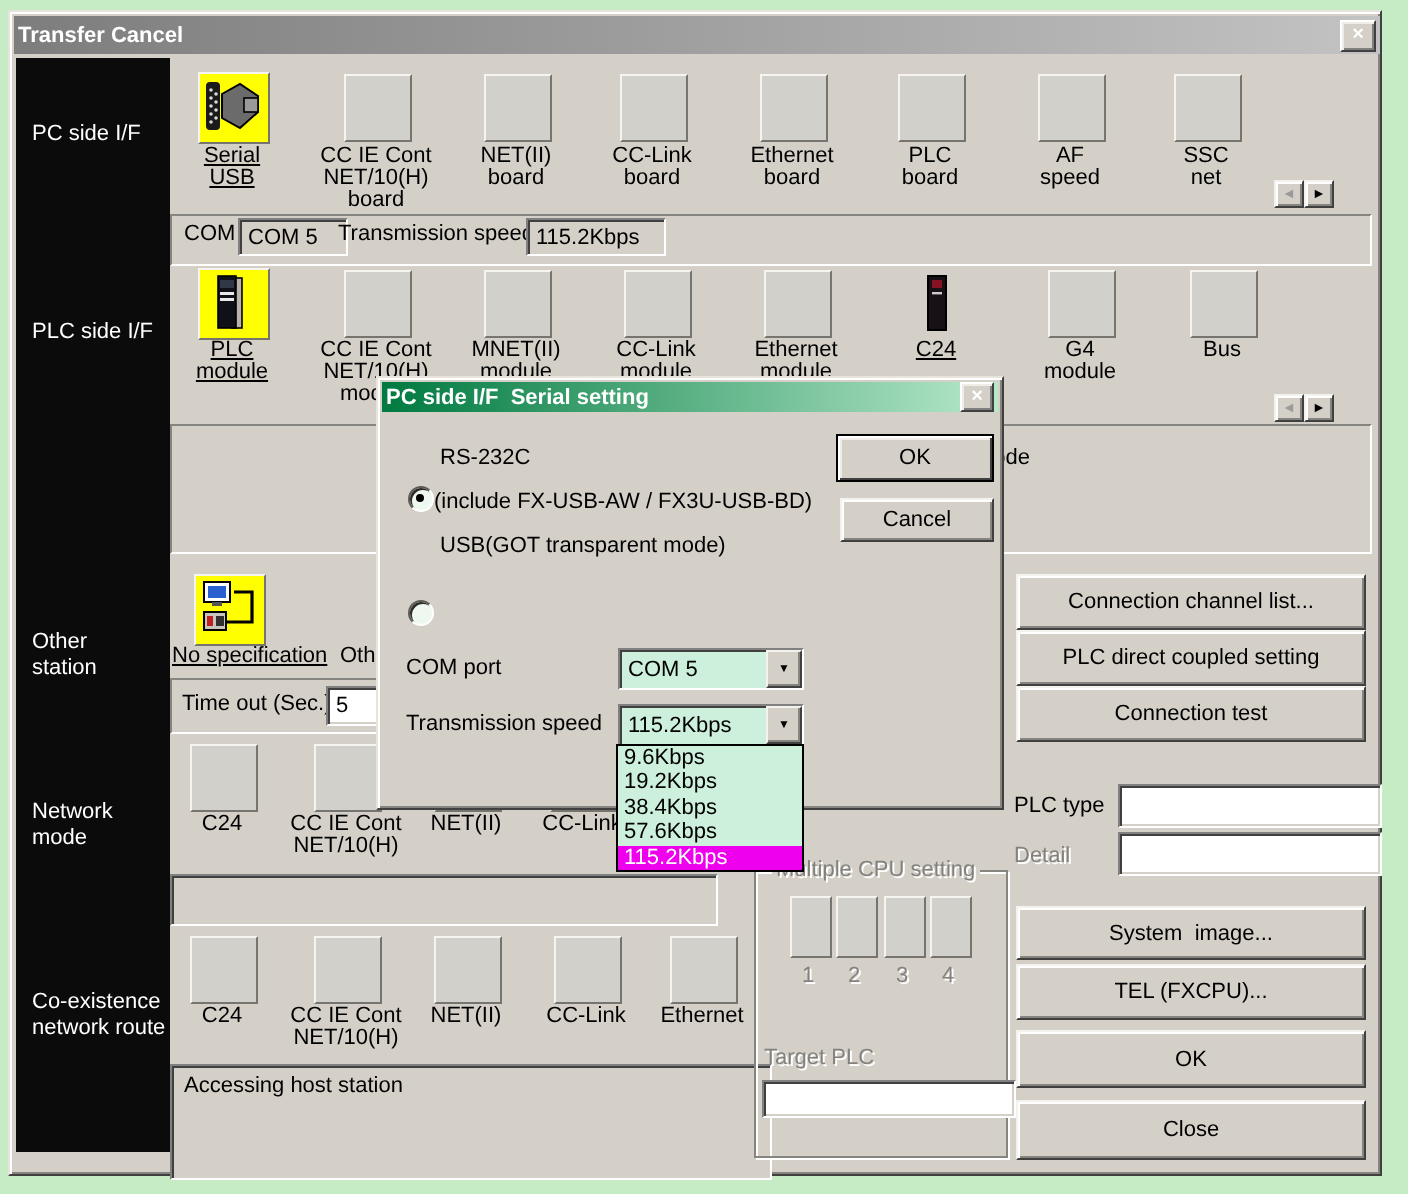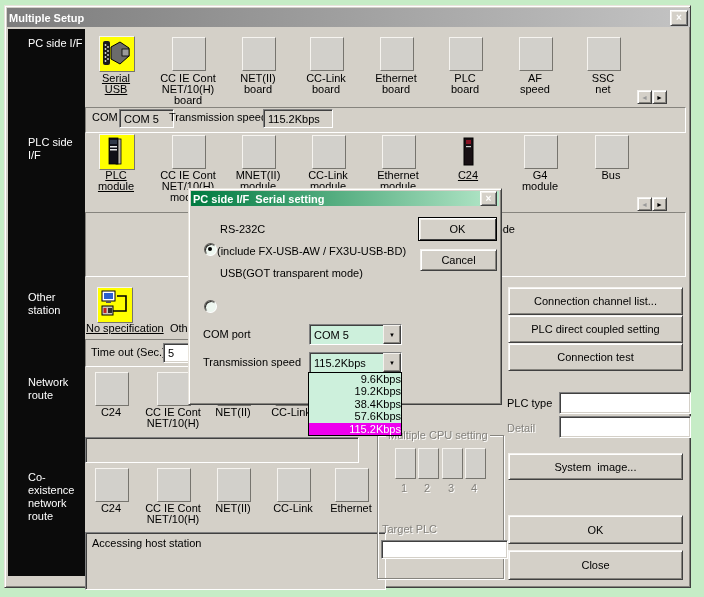--- a/index.html
+++ b/index.html
@@ -20,21 +20,21 @@
   .raised{background:#d4d0c8;border:1px solid;border-color:#f4f2ee #404040 #404040 #f4f2ee;
     box-shadow:inset 1px 1px 0 #fff, inset -1px -1px 0 #86847e;}
   .sunken{background:#fff;border:1px solid;border-color:#808080 #fff #fff #808080;
     box-shadow:inset 1px 1px 0 #404040, inset -1px -1px 0 #d4d0c8;}
   .sunken.gray{background:#d4d0c8;}
   .etched{border:1px solid #86847e;box-shadow:1px 1px 0 #fff, inset 1px 1px 0 #fff;}
   .btn{display:flex;align-items:center;justify-content:center;text-align:center;cursor:default;white-space:pre;}
   .default-btn{border:1px solid #000;box-shadow:inset 1px 1px 0 #fff, inset -1px -1px 0 #404040, inset 2px 2px 0 #f0ede8;}
   
   .sidebar{background:#0b0b0b;}
-  .side-label{position:absolute;left:20px;color:#fff;white-space:pre-line;line-height:13px;}
+  .side-label{position:absolute;left:8px;color:#fff;white-space:pre-line;line-height:13px;margin-top:24px;}
   
   .tile{position:absolute;width:32px;height:32px;background:#d2d0cb;border:1px solid;
     border-color:#f6f4f0 #76746e #76746e #f6f4f0;cursor:default;}
   .tile.sel{width:34px;height:34px;background:#ffff00;}
   .tile.bare{background:transparent;border-color:transparent;}
   .tile svg{display:block;margin:1px auto;}
   .ilabel{position:absolute;width:90px;text-align:center;white-space:pre-line;line-height:11px;cursor:default;}
   .u{text-decoration:underline;}
   .scrollpair{display:flex;}
   .sbtn{width:13px;height:12px;font-size:7px;display:flex;align-items:center;justify-content:center;}
@@ -60,31 +60,31 @@
   .statusbox{padding:4px 6px;}
 </style>
 </head>
 <body>
 
 <div class="desktop">
 
   <div class="abs window" style="left:4px;top:5px;width:685px;height:581px;"></div>
 
   <div class="abs titlebar inactive" style="left:7px;top:8px;width:679px;height:19px;">
-    <span class="tb-title">Multiple Setup</span>
+    <span class="tb-title">Transfer Cancel</span>
     <span class="xbtn" style="width:16px;height:14px;">×</span>
   </div>
 
   <div class="abs sidebar" style="left:8px;top:29px;width:77px;height:547px;">
     <div class="side-label" style="top:8px;">PC side I/F</div>
     <div class="side-label" style="top:107px;">PLC side I/F</div>
     <div class="side-label" style="top:262px;">Other
 station</div>
     <div class="side-label" style="top:347px;">Network
-route</div>
+mode</div>
     <div class="side-label" style="top:442px;">Co-existence
 network route</div>
   </div>
 
   <div id="pc-row" class="abs" style="left:0;top:0;">
       <div class="tile sel" style="left: 99px; top: 36px;">
         <svg width="30" height="30" viewBox="0 0 30 30">
           <rect x="1" y="3" width="7" height="24" rx="2" fill="#1a1a1a"></rect>
           <g fill="#d8d8d8">
             <circle cx="3.5" cy="7" r=".9"></circle>
@@ -250,20 +250,21 @@
   <div class="abs sunken field" style="left:381px;top:540px;width:117px;height:17px;"></div>
 
   <div class="abs raised btn" style="left:508px;top:315px;width:173px;height:26px;">PLC direct coupled setting</div>
   <div class="abs raised btn" style="left:508px;top:287px;width:173px;height:26px;">Connection channel list...</div>
   <div class="abs raised btn" style="left:508px;top:343px;width:173px;height:26px;">Connection test</div>
   <span class="abs" style="left:507px;top:397px;">PLC type</span>
   <div class="abs sunken field" style="left:559px;top:392px;width:122px;height:20px;"></div>
   <span class="abs grayed" style="left:507px;top:422px;">Detail</span>
   <div class="abs sunken field" style="left:559px;top:416px;width:122px;height:20px;"></div>
   <div class="abs raised btn" style="left:508px;top:453px;width:173px;height:25px;">System  image...</div>
+  <div class="abs raised btn" style="left:508px;top:482px;width:173px;height:26px;">TEL (FXCPU)...</div>
   <div class="abs raised btn" style="left:508px;top:515px;width:173px;height:27px;">OK</div>
   <div class="abs raised btn" style="left:508px;top:550px;width:173px;height:28px;">Close</div>
 
   <div class="abs window" style="left:188px;top:188px;width:312px;height:215px;z-index:30;">
     <div class="titlebar active" style="margin:2px;height:15px;">
       <span class="tb-title">PC side I/F  Serial setting</span>
       <span class="xbtn" style="width:15px;height:13px;">×</span>
     </div>
     <div class="abs radio on" style="left:15px;top:35px;"></div>
     <span class="abs" style="left:31px;top:34px;">RS-232C</span>
@@ -277,21 +278,21 @@
       <span class="val">COM 5</span>
       <span class="drop">▼</span>
     </div>
     <span class="abs" style="left:14px;top:167px;">Transmission speed</span>
     <div class="abs combo" style="left:120px;top:163px;width:91px;height:19px;">
       <span class="val">115.2Kbps</span>
       <span class="drop">▼</span>
     </div>
   </div>
 
-  <div class="abs list" style="left:308px;top:372px;width:92px;height:62px;text-align:right;">
+  <div class="abs list" style="left:308px;top:372px;width:92px;height:62px;">
     <div class="opt">9.6Kbps</div>
     <div class="opt">19.2Kbps</div>
     <div class="opt">38.4Kbps</div>
     <div class="opt">57.6Kbps</div>
     <div class="opt hl">115.2Kbps</div>
   </div>
 
 </div>
 
 </body></html>

